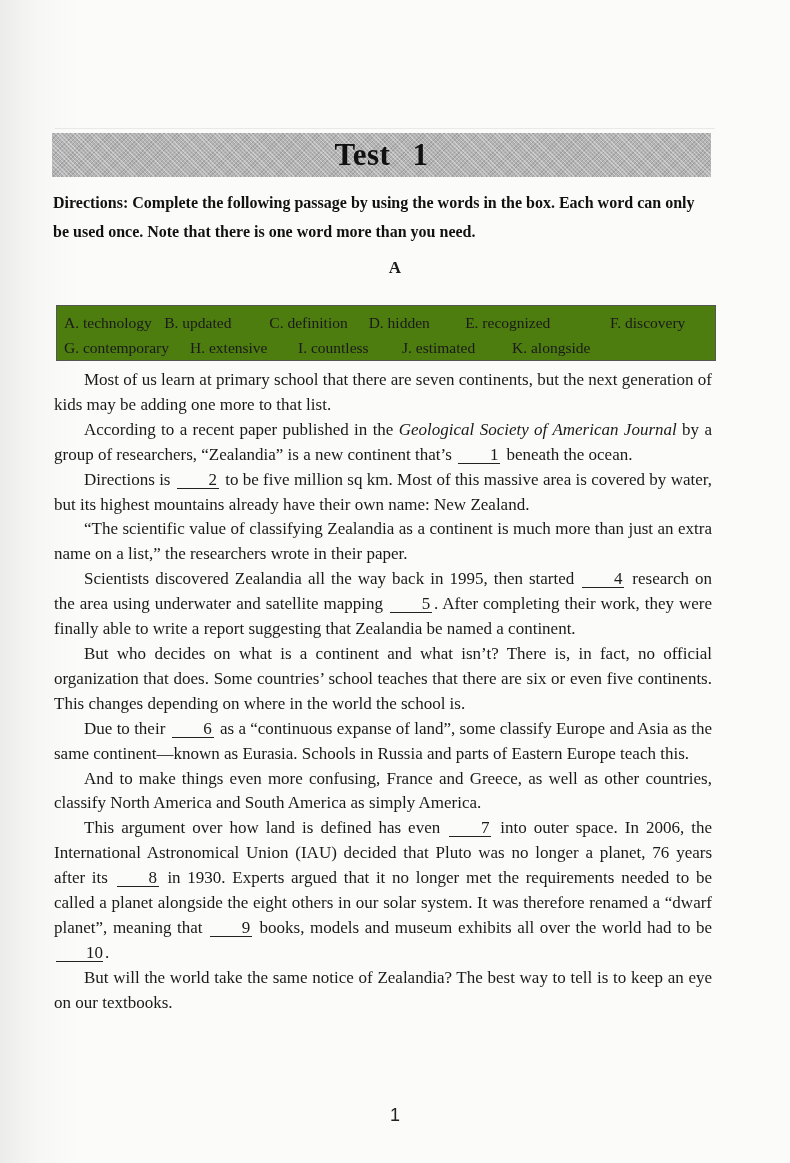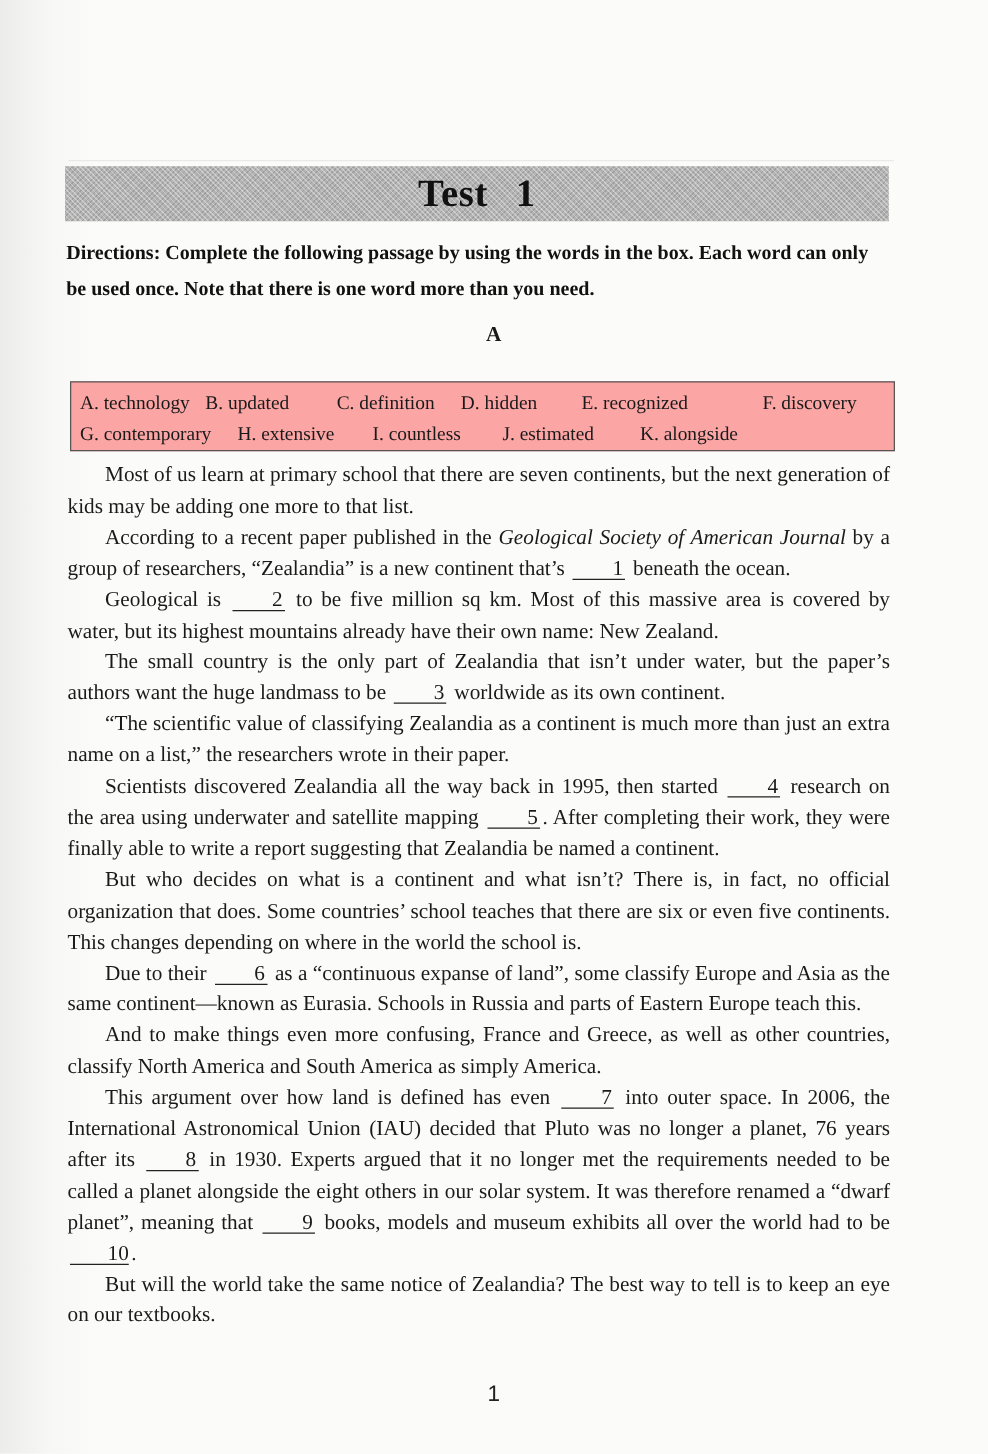--- a/index.html
+++ b/index.html
@@ -33,21 +33,21 @@
       position: absolute; left: 53px; top: 188px; width: 660px;
       font-family: "Liberation Serif", serif; font-weight: bold;
       font-size: 16px; line-height: 29px; color: #111;
     }
     .section-label {
       position: absolute; left: 0; width: 790px; top: 258px;
       text-align: center; font-weight: bold; font-size: 17px;
     }
     .word-box {
       position: absolute; left: 56px; top: 305px; width: 660px; height: 56px;
-      border: 1px solid #555; background: #fca5a5; box-sizing: border-box;
+      border: 1px solid #555; background: #4d7c0f; box-sizing: border-box;
       padding: 4px 0 0 7px;
     }
     .word-row { display: flex; height: 25px; align-items: center; font-size: 15.5px; }
     .word-row span { display: inline-block; white-space: nowrap; }
     .c1 { width: 105px; } .c2 { width: 110px; } .c3 { width: 104px; }
     .c4 { width: 101px; } .c5 { width: 116px; } .c6 { width: 110px; margin-left: 34px; }
     .r2 .c1 { width: 126px; } .r2 .c2 { width: 108px; } .r2 .c3 { width: 104px; }
     .r2 .c4 { width: 110px; }
     .passage {
       position: absolute; left: 54px; top: 368px; width: 658px;
@@ -92,22 +92,21 @@
     <span class="c2">H. extensive</span>
     <span class="c3">I. countless</span>
     <span class="c4">J. estimated</span>
     <span class="c5">K. alongside</span>
   </div>
 </div>
 
 <div class="passage">
   <p><span>Most of us learn at primary school that there are seven continents, but the next generation of kids may be adding one more to that list.</span></p>
   <p><span>According to a recent paper published in the </span><i>Geological Society of American Journal</i><span> by a group of researchers, “Zealandia” is a new continent that’s </span><span class="blank">1</span><span> beneath the ocean.</span></p>
-  <p><span>Geological is </span><span class="blank">2</span><span> to be five million sq km. Most of this massive area is covered by water, but its highest mountains already have their own name: New Zealand.</span></p>
-  <p><span>The small country is the only part of Zealandia that isn’t under water, but the paper’s authors want the huge landmass to be </span><span class="blank">3</span><span> worldwide as its own continent.</span></p>
+  <p><span>Directions is </span><span class="blank">2</span><span> to be five million sq km. Most of this massive area is covered by water, but its highest mountains already have their own name: New Zealand.</span></p>
   <p><span>“The scientific value of classifying Zealandia as a continent is much more than just an extra name on a list,” the researchers wrote in their paper.</span></p>
   <p><span>Scientists discovered Zealandia all the way back in 1995, then started </span><span class="blank">4</span><span> research on the area using underwater and satellite mapping </span><span class="blank">5</span><span>. After completing their work, they were finally able to write a report suggesting that Zealandia be named a continent.</span></p>
   <p><span>But who decides on what is a continent and what isn’t? There is, in fact, no official organization that does. Some countries’ school teaches that there are six or even five continents. This changes depending on where in the world the school is.</span></p>
   <p><span>Due to their </span><span class="blank">6</span><span> as a “continuous expanse of land”, some classify Europe and Asia as the same continent—known as Eurasia. Schools in Russia and parts of Eastern Europe teach this.</span></p>
   <p><span>And to make things even more confusing, France and Greece, as well as other countries, classify North America and South America as simply America.</span></p>
   <p><span>This argument over how land is defined has even </span><span class="blank">7</span><span> into outer space. In 2006, the International Astronomical Union (IAU) decided that Pluto was no longer a planet, 76 years after its </span><span class="blank">8</span><span> in 1930. Experts argued that it no longer met the requirements needed to be called a planet alongside the eight others in our solar system. It was therefore renamed a “dwarf planet”, meaning that </span><span class="blank">9</span><span> books, models and museum exhibits all over the world had to be </span><span class="blank">10</span><span>.</span></p>
   <p><span>But will the world take the same notice of Zealandia? The best way to tell is to keep an eye on our textbooks.</span></p>
 </div>
 
 <div class="page-number">1</div>

